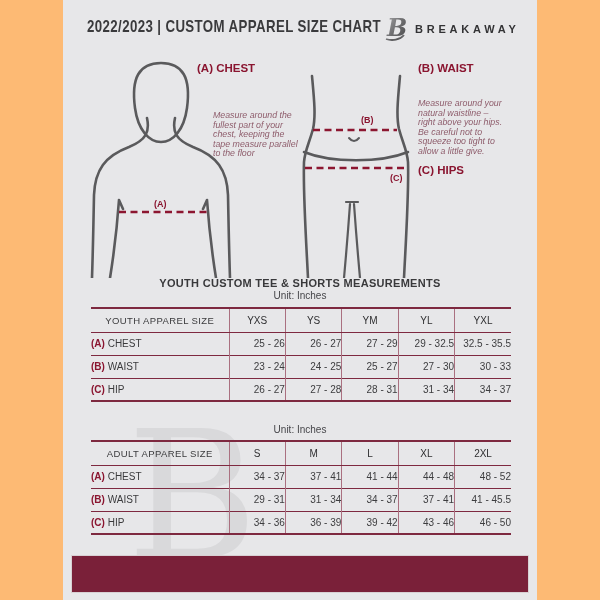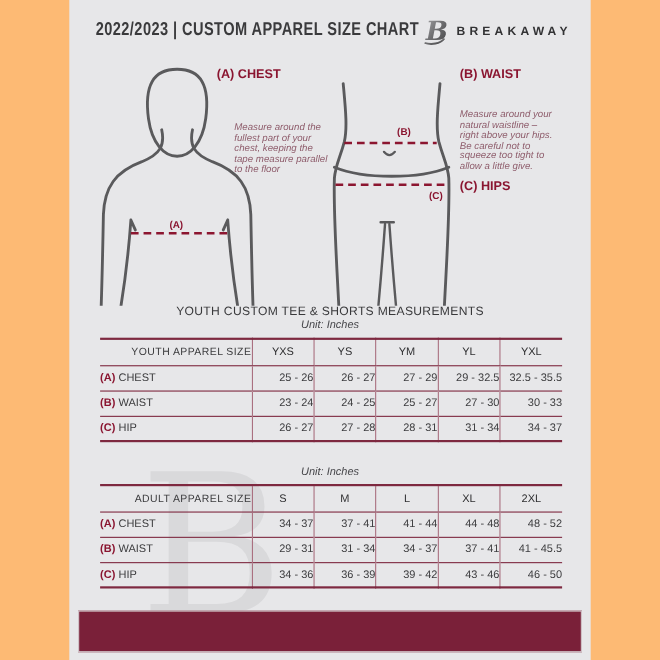--- a/index.html
+++ b/index.html
@@ -21,38 +21,38 @@
   
   .guide-heading{position:absolute;font-size:11.5px;font-weight:700;color:#8a1530;white-space:nowrap;}
   .guide-body{position:absolute;font-size:8.8px;line-height:9.6px;font-style:italic;
               color:#8e5c6b;white-space:pre-line;}
   .gh-a{left:134px;top:62px;} .gb-a{left:150px;top:81px;width:104px;margin-top:30px;}
   .gh-b{left:355px;top:62px;} .gb-b{left:355px;top:81px;width:112px;margin-top:18px;}
   .gh-c{left:355px;top:164px;} .gb-c{left:355px;top:183px;width:114px;}
 
   
   .section-title{position:absolute;left:0;width:474px;text-align:center;
-                 font-size:11px;font-weight:400;letter-spacing:.3px;color:#39393b;}
+                 font-size:11px;font-weight:700;letter-spacing:.3px;color:#39393b;}
   .section-unit{position:absolute;left:0;width:474px;text-align:center;
-                font-size:10px;font-style:italic;color:#46464a;}
+                font-size:10px;color:#46464a;}
   .yt-title{top:277px;} .yt-unit{top:290px;}
   .at-title{top:411px;} .at-unit{top:424px;}
 
   
   .size-table{position:absolute;left:28px;width:420px;border-collapse:collapse;
               table-layout:fixed;border-top:2px solid #7e2940;border-bottom:2px solid #7e2940;
               z-index:2;}
   .youth-table{top:307px;} .adult-table{top:440px;}
   .size-table th,.size-table td{padding:0;font-weight:400;}
   .size-table thead tr{height:24px;} .size-table tbody tr{height:23px;}
   .size-table thead th{border-bottom:1.8px solid #7e2940;}
   .size-table tbody tr+tr td{border-top:1.5px solid #7e2940;}
   .size-table th+th,.size-table td+td{border-left:1.2px solid #aa7080;}
   .col-label{width:138px;}
-  .apparel-size-label{text-align:right;padding-left:13px;font-size:9.5px;
+  .apparel-size-label{text-align:center;padding-left:13px;font-size:9.5px;
                       letter-spacing:.4px;color:#3b3b3d;font-weight:400;margin-left:47px;}
   .size-head{font-size:10px;font-weight:700;color:#2f2f31;text-align:center;}
   .row-label{text-align:left;padding-left:13px;font-size:10px;color:#3b3b3d;}
   .row-key{font-weight:700;color:#8a1530;}
   .cell-val{font-size:10px;color:#3d3d3f;text-align:right;}
 
   
   .watermark{position:absolute;left:64px;top:408px;font-family:"DejaVu Serif",serif;
              font-size:178px;line-height:1;color:#d9d9db;z-index:1;user-select:none;}
   .footer-bar{position:absolute;left:8px;top:555px;width:456px;height:36px;

